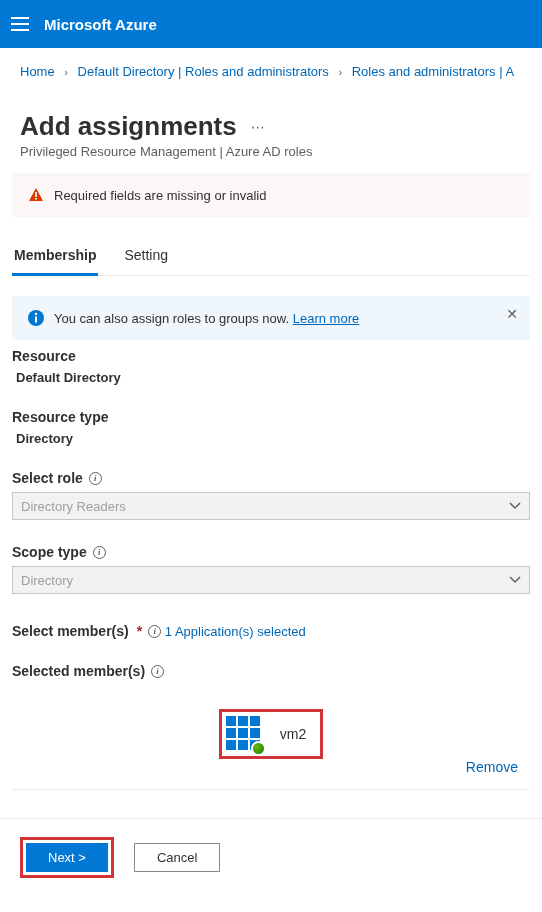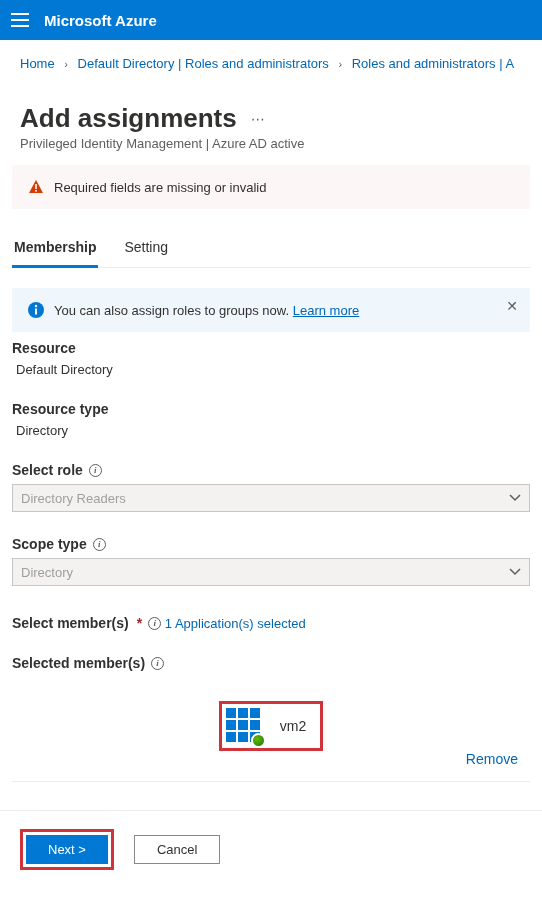--- a/index.html
+++ b/index.html
@@ -1,38 +1,38 @@
 <!DOCTYPE html>
 <html><head>
 <meta charset="utf-8">
 <style>
   * { box-sizing: border-box; margin: 0; padding: 0; }
   body { font-family: "Segoe UI", Arial, sans-serif; font-size: 13px; color: #323130; background: #fff; width: 542px; }
-  .topbar { background: #0078d4; color: #fff; height: 40px; display: flex; align-items: center; padding: 0 8px; }
+  .topbar { background: #0078d4; color: #fff; height: 48px; display: flex; align-items: center; padding: 0 8px; }
   .hamburger { width: 24px; height: 24px; display: flex; flex-direction: column; justify-content: center; gap: 4px; margin-right: 12px; cursor: pointer; }
   .hamburger span { display: block; height: 2px; background: #fff; width: 18px; margin: 0 auto; }
   .brand { font-weight: 600; font-size: 15px; }
   .breadcrumb { padding: 16px 20px 4px 20px; font-size: 13px; white-space: nowrap; overflow: hidden; }
   .bc-link { color: #0067b8; cursor: pointer; }
   .bc-sep { color: #605e5c; margin: 0 6px; font-size: 11px; }
   .page-title-row { display: flex; align-items: center; padding: 8px 20px 0 20px; margin-top: 20px; }
   h1 { font-size: 26px; font-weight: 600; color: #323130; }
   .more-dots { margin-left: 14px; color: #605e5c; cursor: pointer; font-size: 14px; letter-spacing: 1px; }
   .subtitle { padding: 2px 20px 14px 20px; color: #605e5c; font-size: 13px; }
   .content { padding: 0 12px; }
   .banner-warn { background: #fdf6f6; padding: 14px 16px; display: flex; align-items: center; gap: 10px; margin-bottom: 24px; }
   .banner-info { background: #eff6fc; padding: 14px 16px; display: flex; align-items: center; gap: 10px; position: relative; margin-bottom: 8px; }
   .banner-info .close-x { position: absolute; right: 12px; top: 10px; cursor: pointer; color: #605e5c; font-size: 14px; }
   .learn-link { color: #0067b8; text-decoration: underline; cursor: pointer; }
   .tabs { display: flex; gap: 24px; border-bottom: 1px solid #edebe9; margin-bottom: 20px; }
   .tab { padding: 6px 2px 10px 2px; font-size: 14px; color: #323130; cursor: pointer; }
   .tab.active { font-weight: 600; border-bottom: 3px solid #0078d4; margin-bottom: -1px; }
   .field-block { margin-bottom: 24px; }
   .field-label { font-weight: 600; font-size: 14px; display: inline-flex; align-items: center; gap: 6px; }
-  .field-value { margin-top: 6px; padding-left: 4px; color: #323130; }
+  .field-value { margin-top: 6px; padding-left: 4px; color: #323130; font-weight: bold; }
   .required-star { color: #a4262c; margin-left: 2px; }
   .info-circle { display: inline-flex; width: 13px; height: 13px; border: 1px solid #605e5c; border-radius: 50%; font-size: 9px; align-items: center; justify-content: center; color: #605e5c; font-style: italic; font-family: Georgia, serif; cursor: pointer; }
   .select-box { position: relative; margin-top: 6px; background: #f3f2f1; border: 1px solid #c8c6c4; height: 28px; display: flex; align-items: center; padding: 0 8px; color: #a19f9d; cursor: default; }
   .select-box .chev { position: absolute; right: 8px; top: 50%; transform: translateY(-50%); color: #605e5c; }
   .link-text { color: #0067b8; cursor: pointer; margin-top: 6px; display: inline-block; }
   .banner-warn2 { background: #fdf6f6; padding: 12px 16px; display: flex; align-items: center; gap: 10px; margin-top: 10px; }
   .member-row { display: flex; align-items: center; padding: 14px 4px; border-bottom: 1px solid #edebe9; flex-direction: column; }
   .member-icon { width: 36px; height: 36px; position: relative; margin-right: 18px; }
   .member-icon .grid { display: grid; grid-template-columns: repeat(3, 10px); grid-template-rows: repeat(3, 10px); gap: 2px; }
   .member-icon .grid span { background: #0078d4; }
@@ -63,21 +63,21 @@
   <span class="bc-sep">›</span>
   <span class="bc-link">Default Directory | Roles and administrators</span>
   <span class="bc-sep">›</span>
   <span class="bc-link">Roles and administrators | A</span>
 </div>
 
 <div class="page-title-row">
   <h1>Add assignments</h1>
   <span class="more-dots">⋯</span>
 </div>
-<div class="subtitle">Privileged Identity Management | Azure AD active</div>
+<div class="subtitle">Privileged Resource Management | Azure AD roles</div>
 
 <div class="content">
 
   <div class="banner-warn">
     <svg class="icon" width="16" height="16" viewBox="0 0 16 16">
         <path fill="#d83b01" d="M8 1 L15 14 H1 Z"></path>
         <rect x="7.2" y="5" width="1.6" height="5" fill="#fff"></rect>
         <rect x="7.2" y="11" width="1.6" height="1.6" fill="#fff"></rect>
       </svg>
     <span>Required fields are missing or invalid</span>

